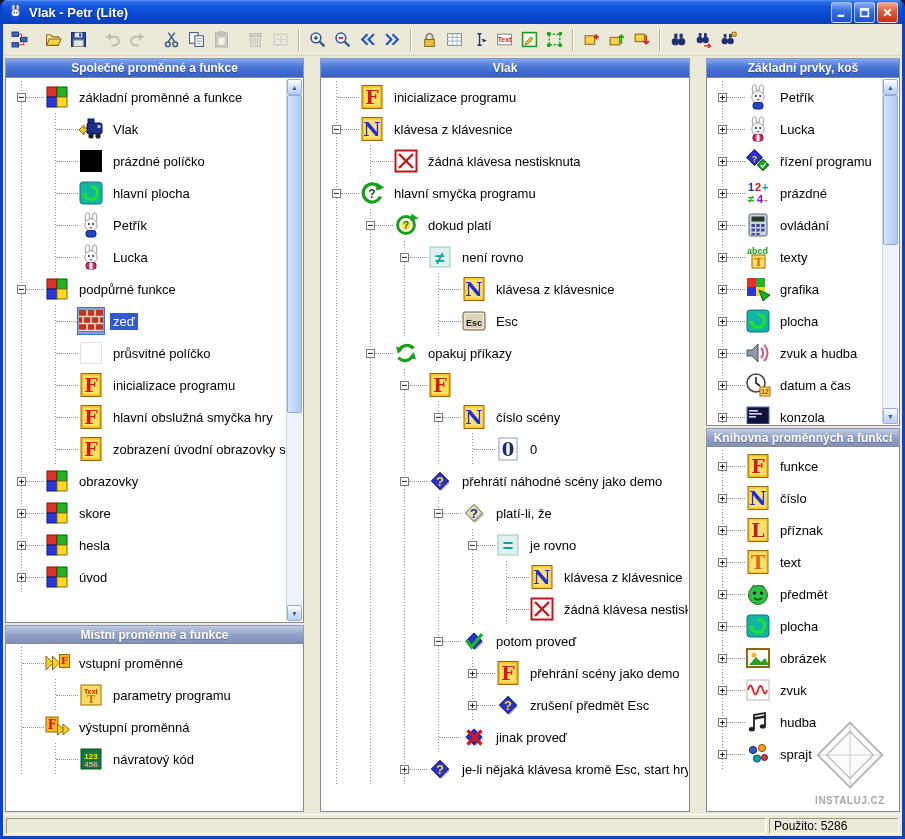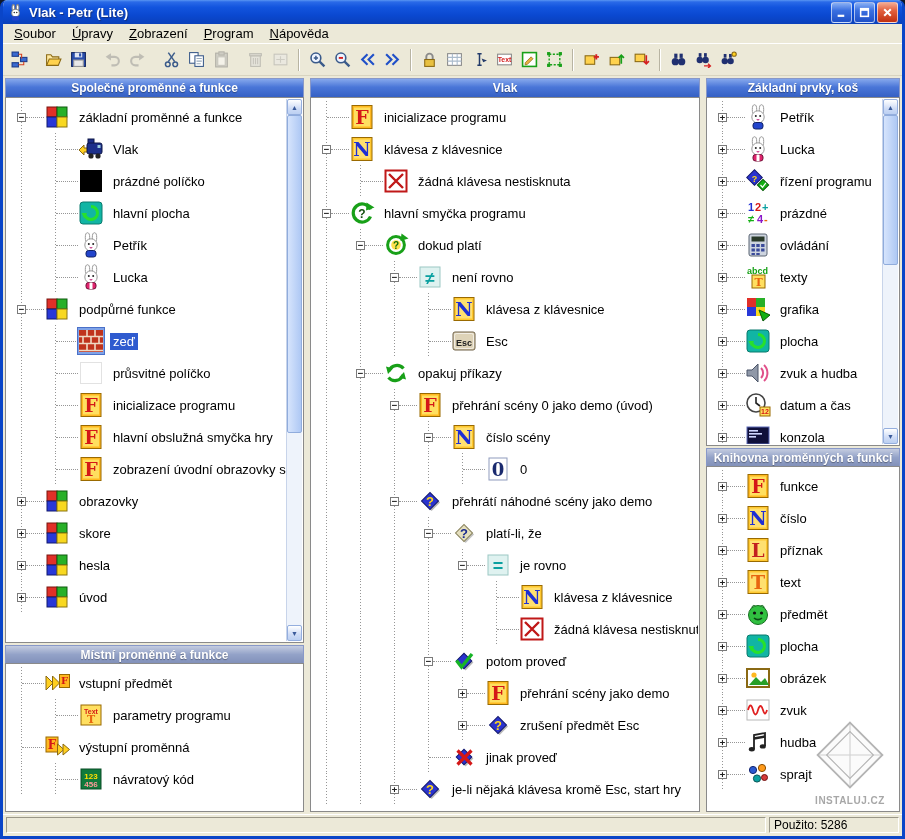--- a/index.html
+++ b/index.html
@@ -23,21 +23,21 @@
   .menu-item{display:inline-block;padding:2px 8px 3px;font-size:13px;color:#000}
   .menu-item::first-letter{text-decoration:underline}
   
   .toolbar{height:32px;flex:none;background:#ece9d8;display:flex;align-items:center;padding:2px 4px;border-bottom:1px solid #d8d4c0}
   .tb-btn{width:25px;height:24px;flex:none;display:flex;align-items:center;justify-content:center;border:1px solid transparent;border-radius:2px}
   .tb-btn svg{width:17px;height:17px}
   .tb-btn.disabled svg{filter:grayscale(1);opacity:.45}
   .tb-gap{width:9px;flex:none}
   .tb-sep{width:2px;height:22px;flex:none;margin:0 5px;border-left:1px solid #b8b4a2;border-right:1px solid #fff}
   
-  .main{flex:1;display:flex;gap:6px;padding:2px;min-height:0}
+  .main{flex:1;display:flex;gap:16px;padding:2px;min-height:0}
   .col{display:flex;flex-direction:column;min-width:0}
   .col.left{width:299px;flex:none}
   .col.mid{flex:1}
   .col.right{width:194px;flex:none}
   .phdr{height:19px;flex:none;display:flex;align-items:center;justify-content:center;color:#fff;font-weight:bold;font-size:12px;
     white-space:nowrap;overflow:hidden;border:1px solid #8898c8;border-bottom:none;text-shadow:0 1px 1px rgba(0,0,0,.35)}
   .phdr.active{background:linear-gradient(180deg,#86a8ec 0%,#4a76d8 45%,#3560c4 100%)}
   .phdr.inactive{background:linear-gradient(180deg,#c4cce0 0%,#93a2c8 50%,#8291ba 100%);height:18px;margin-top:2px}
   .pbody{position:relative;background:#fff;border:1px solid #8a8a8a;overflow:hidden}
   .pbody.grow{flex:1}
@@ -59,21 +59,21 @@
   .tlabel.sel{background:#2f5bcf;color:#fff}
   
   .vscroll{position:absolute;top:1px;right:1px;bottom:1px;width:16px;background:#eef3fb;border-left:1px solid #c8d4ea}
   .sb-btn{position:absolute;left:0;right:0;height:16px;display:flex;align-items:center;justify-content:center;
     font-size:7px;color:#3a5a9a;background:linear-gradient(180deg,#fff,#cfdcf6 60%,#bcd0f2);border:1px solid #94aede;border-radius:2px}
   .sb-btn.up{top:0}.sb-btn.down{bottom:0}
   .sb-thumb{position:absolute;left:0;right:0;background:linear-gradient(90deg,#d6e4fc,#aec8f4);border:1px solid #90acdc;border-radius:2px}
   .thumb-left{top:16px;height:318px}
   .thumb-right{top:16px;height:150px}
   
-  .statusbar{height:22px;flex:none;background:#ece9d8;border-top:1px solid #fff;display:flex;align-items:flex-start;padding:2px 3px;gap:3px}
+  .statusbar{height:22px;flex:none;background:#ece9d8;border-top:1px solid #fff;display:flex;align-items:center;padding:2px 3px;gap:3px}
   .status-pane{flex:1;height:16px;border:1px solid;border-color:#9a9788 #fff #fff #9a9788}
   .status-cell{width:130px;flex:none;height:16px;border:1px solid;border-color:#9a9788 #fff #fff #9a9788;
     font-size:12px;padding:0 4px;display:flex;align-items:center;color:#000}
   
   .watermark{position:absolute;right:4px;bottom:30px;width:96px;text-align:center;opacity:.75;pointer-events:none}
   .watermark svg{width:72px;height:72px}
   .wm-text{font-size:10px;color:#8a8a8a;letter-spacing:.5px;font-weight:bold}
 </style>
 </head>
 <body>
@@ -105,27 +105,20 @@
           </svg>
         </span>
       <span class="wbtn close">
           <svg viewBox="0 0 10 10">
             <path d="M2 2 L8 8 M8 2 L2 8" stroke="#fff" stroke-width="1.8"></path>
           </svg>
         </span>
     </span>
   </div>
 
-  <div class="menubar">
-      <span class="menu-item">Soubor</span>
-      <span class="menu-item">Úpravy</span>
-      <span class="menu-item">Zobrazení</span>
-      <span class="menu-item">Program</span>
-      <span class="menu-item">Nápověda</span>
-    </div>
 
   <div class="toolbar">
       <span class="tb-btn">
         <svg viewBox="0 0 16 16">
           <rect x="1" y="1" width="6" height="4" fill="#3a6ad0" stroke="#1a3a8a"></rect>
           <rect x="9" y="6" width="6" height="4" fill="#3a6ad0" stroke="#1a3a8a"></rect>
           <rect x="1" y="11" width="6" height="4" fill="#3a6ad0" stroke="#1a3a8a"></rect>
           <path d="M7 3 h3 v4 M7 13 h5 v-3" fill="none" stroke="#d44020"></path>
         </svg>
       </span>
@@ -577,21 +570,21 @@
                 <span class="dots"></span>
               </span>
               <span class="ticon">
                 <svg viewBox="0 0 26 26">
                   <polygon points="2,6 9,13 2,20" fill="#ffd020" stroke="#8a6914"></polygon>
                   <polygon points="8.5,6 15.5,13 8.5,20" fill="#ffd020" stroke="#8a6914"></polygon>
                   <rect x="15.5" y="4.5" width="10" height="13" fill="#ffb820" stroke="#9a6a00"></rect>
                   <text x="20.5" y="14.3" text-anchor="middle" font-family="DejaVu Serif,serif" font-size="10" font-weight="bold" fill="#d41717">F</text>
                 </svg>
               </span>
-              <span class="tlabel">vstupní předmět</span>
+              <span class="tlabel">vstupní proměnné</span>
             </div>
             <div class="trow">
               <span class="guides" style="width: 49px; background-image: repeating-linear-gradient(rgb(150, 150, 150) 0px, rgb(150, 150, 150) 1px, transparent 1px, transparent 3px), repeating-linear-gradient(rgb(150, 150, 150) 0px, rgb(150, 150, 150) 1px, transparent 1px, transparent 3px); background-position: 14px 0px, 48px 0px; background-size: 1px 100%, 1px 100%;"></span>
               <span class="expwrap">
                 <span class="dots"></span>
               </span>
               <span class="ticon">
                 <svg viewBox="0 0 26 26">
                   <rect x="3" y="3" width="20" height="20" fill="#ffdf60" stroke="#9a6a00"></rect>
                   <text x="13" y="11.5" text-anchor="middle" font-family="Liberation Sans,sans-serif" font-size="7" font-weight="bold" fill="#d41717">Text</text>
@@ -774,21 +767,20 @@
                 <span class="expander">−</span>
                 <span class="dots"></span>
               </span>
               <span class="ticon">
                 <svg viewBox="0 0 26 26">
                   <rect x="3" y="1.5" width="20" height="23" fill="#ffb820" stroke="#9a6a00"></rect>
                   <rect x="5" y="3.5" width="16" height="19" fill="#ffdf60"></rect>
                   <text x="13" y="20" text-anchor="middle" font-family="DejaVu Serif,serif" font-size="19" font-weight="bold" fill="#d41717">F</text>
                 </svg>
               </span>
-              <span class="tlabel">přehrání scény 0 jako demo (úvod)</span>
             </div>
             <div class="trow">
               <span class="guides" style="width: 117px; background-image: repeating-linear-gradient(rgb(150, 150, 150) 0px, rgb(150, 150, 150) 1px, transparent 1px, transparent 3px), repeating-linear-gradient(rgb(150, 150, 150) 0px, rgb(150, 150, 150) 1px, transparent 1px, transparent 3px), repeating-linear-gradient(rgb(150, 150, 150) 0px, rgb(150, 150, 150) 1px, transparent 1px, transparent 3px), repeating-linear-gradient(rgb(150, 150, 150) 0px, rgb(150, 150, 150) 1px, transparent 1px, transparent 3px); background-position: 14px 0px, 48px 0px, 82px 0px, 116px 0px; background-size: 1px 100%, 1px 100%, 1px 100%, 1px 100%;"></span>
               <span class="expwrap">
                 <span class="expander">−</span>
                 <span class="dots"></span>
               </span>
               <span class="ticon">
                 <svg viewBox="0 0 26 26">
                   <rect x="3" y="1.5" width="20" height="23" fill="#ffc830" stroke="#9a6a00"></rect>

